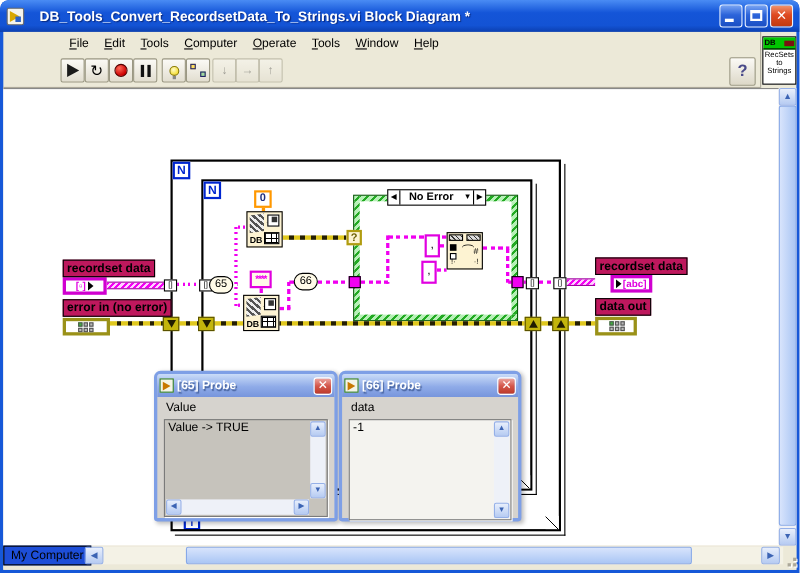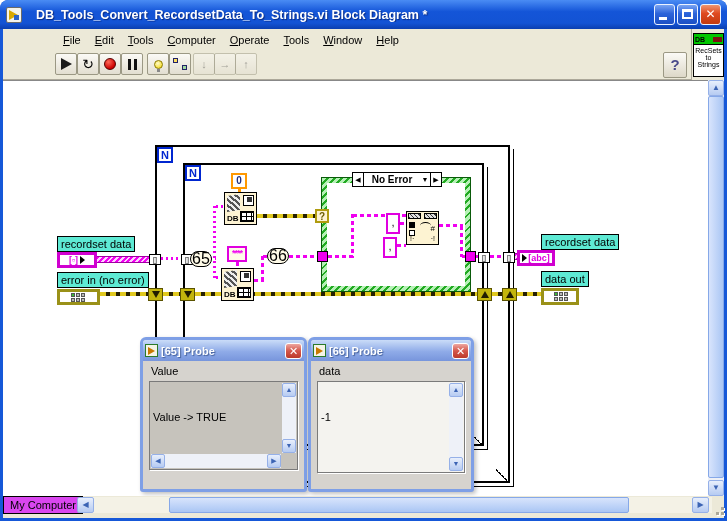--- a/index.html
+++ b/index.html
@@ -66,29 +66,29 @@
   
   .w-err{height:4px;background:repeating-linear-gradient(90deg,#e0c81e 0 6px,#262000 6px 10px);z-index:3;}
   .w-pdot-h{height:3px;background:repeating-linear-gradient(90deg,#f000f0 0 2px,transparent 2px 5px);z-index:3;}
   .w-pdot-v{width:3px;background:repeating-linear-gradient(180deg,#f000f0 0 2px,transparent 2px 5px);z-index:3;}
   .w-pdash-h{height:3px;background:repeating-linear-gradient(90deg,#f000f0 0 4px,transparent 4px 7px);z-index:3;}
   .w-pdash-v{width:3px;background:repeating-linear-gradient(180deg,#f000f0 0 4px,transparent 4px 7px);z-index:3;}
   .w-phatch{height:7px;border-top:1px solid #a000a0;border-bottom:1px solid #a000a0;background:repeating-linear-gradient(135deg,#f400f4 0 2px,#ffd0ff 2px 4px);z-index:3;}
   .w-orange{width:3px;background:#ff9800;z-index:3;}
 
   
-  .lab{background:#5eead4;border:1px solid #000;padding:0 3px;line-height:14px;height:16px;white-space:nowrap;z-index:5;}
+  .lab{background:#be185d;border:1px solid #000;padding:0 3px;line-height:14px;height:16px;white-space:nowrap;z-index:5;font-weight:bold;}
   .term{border:3px solid #d000d0;background:#fff;z-index:4;display:flex;align-items:center;justify-content:center;}
   .term .g{color:#e000e0;font-weight:bold;font-size:9px;line-height:9px;}
   .term .inarr{width:0;height:0;border-top:4px solid transparent;border-bottom:4px solid transparent;border-left:5px solid #000;}
   .term-err{border:3px solid #9a9118;background:#fff;z-index:4;display:flex;align-items:center;justify-content:center;gap:1px;}
   .clu{display:grid;grid-template-columns:4px 4px 4px;grid-gap:1px;}
   .clu i{height:4px;background:#b8b8b8;border:1px solid #555;}
   .clu i.g{background:#3ab83a;}
-  .oval{border:1px solid #000;border-radius:8px;background:#fffbe8;text-align:center;font-size:16px;line-height:14px;z-index:4;}
+  .oval{border:1px solid #000;border-radius:8px;background:#fffbe8;text-align:center;font-size:10px;line-height:14px;z-index:4;}
   .cbox{border:2px solid #ff9800;background:#fff;color:#203080;font-size:10px;font-weight:bold;text-align:center;line-height:12px;z-index:4;}
   .stars{border:2px solid #e000e0;background:#fffbe8;color:#f000f0;font-weight:bold;font-size:9px;letter-spacing:-1px;text-align:center;line-height:11px;z-index:4;}
   .commabox{border:2px solid #e000e0;background:#fff;color:#000;font-size:11px;text-align:center;line-height:15px;z-index:4;}
   .tunnel{width:12px;height:11px;border:1px solid #000;background:#fff;font-size:7px;line-height:9px;text-align:center;z-index:4;}
   .ptunnel{width:11px;height:11px;border:1px solid #000;background:#f000f0;z-index:4;}
   .selq{width:14px;height:14px;border:2px solid #b09c10;background:#fdf3d2;color:#6b5d00;font-weight:bold;font-size:10px;text-align:center;line-height:11px;z-index:4;}
   .sreg{width:15px;height:13px;background:#c3b50c;border:1px solid #5a5200;z-index:4;display:flex;align-items:center;justify-content:center;}
   .sreg .dn{width:0;height:0;border-left:4px solid transparent;border-right:4px solid transparent;border-top:7px solid #201c00;}
   .sreg .up{width:0;height:0;border-left:4px solid transparent;border-right:4px solid transparent;border-bottom:7px solid #201c00;}
 
@@ -106,34 +106,34 @@
   .caseicon .t1{position:absolute;left:1px;top:1px;width:13px;height:6px;background:repeating-linear-gradient(45deg,#333 0 1px,#ddd 1px 3px);border:1px solid #000;}
   .caseicon .t2{position:absolute;right:1px;top:1px;width:13px;height:6px;background:repeating-linear-gradient(45deg,#333 0 1px,#ddd 1px 3px);border:1px solid #000;}
   .caseicon .sq1{position:absolute;left:2px;top:10px;width:6px;height:6px;background:#000;}
   .caseicon .sq2{position:absolute;left:2px;top:18px;width:6px;height:6px;border:1px solid #000;background:#fff;}
   .caseicon .arc{position:absolute;left:13px;top:10px;width:11px;height:7px;border-top:1.5px solid #000;border-radius:50%;}
   .caseicon .hash{position:absolute;right:3px;top:13px;font-size:8px;line-height:8px;}
   .caseicon .d1{position:absolute;left:3px;bottom:2px;font-size:7px;line-height:7px;}
   .caseicon .d2{position:absolute;right:3px;bottom:2px;font-size:7px;line-height:7px;}
 
   
-  .probe{position:absolute;width:167px;height:155px;background:#d6d3ce;border:3px solid #7e9fe6;border-radius:6px 6px 3px 3px;z-index:30;box-shadow:2px 2px 4px rgba(0,0,0,.25);}
+  .probe{position:absolute;width:167px;height:137px;background:#d6d3ce;border:3px solid #7e9fe6;border-radius:6px 6px 3px 3px;z-index:30;box-shadow:2px 2px 4px rgba(0,0,0,.25);}
   .probe-title{height:21px;background:linear-gradient(180deg,#cadcf8,#8fabe8 55%,#7795dc);display:flex;align-items:center;padding:0 2px;border-radius:3px 3px 0 0;}
   .probe-title .txt{flex:1;color:#fff;font-weight:bold;font-size:11px;text-shadow:1px 1px 1px #44609c;margin-left:3px;white-space:nowrap;}
   .probe-ico{width:13px;height:13px;background:#f4f4e6;border:1px solid #2a7a2a;position:relative;}
   .probe-ico i{position:absolute;left:2px;top:2px;width:0;height:0;border-top:4px solid transparent;border-bottom:4px solid transparent;border-left:7px solid #c87800;}
   .probe-close{width:17px;height:16px;border-radius:3px;border:1px solid #fff;background:linear-gradient(180deg,#eda6a0,#d4564a 50%,#bc3a2a);color:#fff;font-weight:bold;font-size:11px;text-align:center;line-height:14px;}
   .probe-label{position:absolute;left:8px;top:25px;font-size:11px;}
   .pcontent{position:absolute;left:6px;top:41px;width:149px;border:1px solid #7a7a7a;box-shadow:1px 1px 0 #fff;}
-  .pcontent .val{position:absolute;left:3px;top:1px;font-size:11px;margin-top:28px;}
+  .pcontent .val{position:absolute;left:3px;top:1px;font-size:11px;}
   .sbtn{position:absolute;width:14px;height:14px;background:linear-gradient(180deg,#e8effc,#b6cbf2);border:1px solid #95b0e8;border-radius:2px;font-size:7px;line-height:12px;text-align:center;color:#3c64b4;}
   .strack-v{position:absolute;background:#eef1f8;}
   
   .statusbar{left:3px;top:496px;width:721px;height:22px;background:#ece9d8;z-index:40;}
-  .target-tab{position:absolute;left:0px;top:0px;height:18px;background:#d946ef;border:1px solid #000;padding:1px 6px;line-height:14px;z-index:41;}
+  .target-tab{position:absolute;left:0px;top:0px;height:18px;background:#1d4ed8;border:1px solid #000;padding:1px 6px;line-height:14px;z-index:41;}
   .hs-track{position:absolute;left:72px;top:1px;width:637px;height:16px;background:#f4f2e6;z-index:40;}
   .hs-thumb{position:absolute;left:166px;top:1px;width:460px;height:16px;background:linear-gradient(180deg,#d8e4fc,#aac6f4);border:1px solid #86a8e8;border-radius:2px;z-index:41;}
   .xp-sbtn{position:absolute;width:17px;height:16px;background:linear-gradient(180deg,#e8effc,#b6cbf2);border:1px solid #95b0e8;border-radius:2px;font-size:8px;line-height:14px;text-align:center;color:#3c64b4;z-index:42;}
   .vsb{left:708px;top:80px;width:16px;height:416px;background:#eef0f6;z-index:40;}
   .vs-thumb{position:absolute;left:708px;top:96px;width:16px;height:382px;background:linear-gradient(90deg,#d8e4fc,#aac6f4);border:1px solid #86a8e8;border-radius:2px;z-index:41;}
   .grip{position:absolute;left:711px;top:501px;width:13px;height:14px;z-index:42;}
   .grip i{position:absolute;width:3px;height:3px;background:#aca899;box-shadow:1px 1px 0 #fff;}
 </style>
 </head>
 <body>
@@ -319,21 +319,21 @@
   <div class="abs w-pdash-h" style="left:439px;top:224px;width:24px;"></div>
   <div class="abs w-pdash-v" style="left:460px;top:226px;height:31px;"></div>
   <div class="abs w-pdash-h" style="left:462px;top:255px;width:5px;"></div>
 
   <div class="abs w-pdash-h" style="left:476px;top:255px;width:4px;"></div>
   <div class="abs tunnel" style="left:478px;top:252px;">[]</div>
   <div class="abs w-pdash-h" style="left:490px;top:255px;width:14px;"></div>
   <div class="abs tunnel" style="left:503px;top:252px;">[]</div>
   <div class="abs w-phatch" style="left:515px;top:253px;width:26px;"></div>
   <div class="abs lab" style="left:541px;top:234px;">recordset data</div>
-  <div class="abs term" style="left:517px;top:250px;width:38px;height:16px;">
+  <div class="abs term" style="left:555px;top:250px;width:38px;height:16px;">
     <span class="inarr" style="margin-right:1px;"></span>
     <span class="g">[abc]</span>
   </div>
 
   <div class="abs w-err" style="left:100px;top:292px;width:49px;"></div>
   <div class="abs sreg" style="left:148px;top:288px;">
       <span class="dn"></span>
     </div>
   <div class="abs w-err" style="left:163px;top:292px;width:18px;"></div>
   <div class="abs sreg" style="left:180px;top:288px;">

